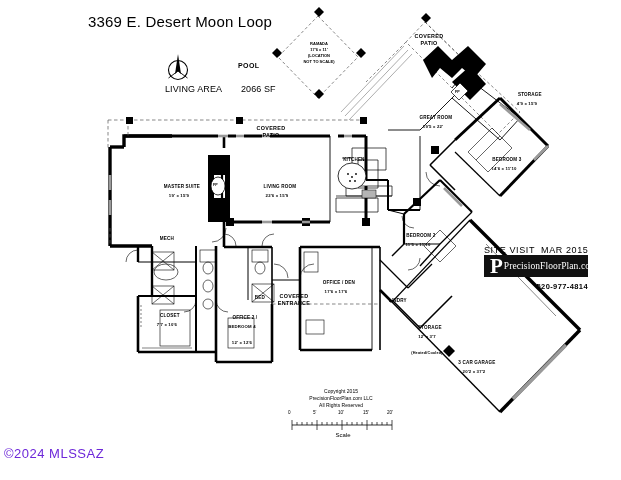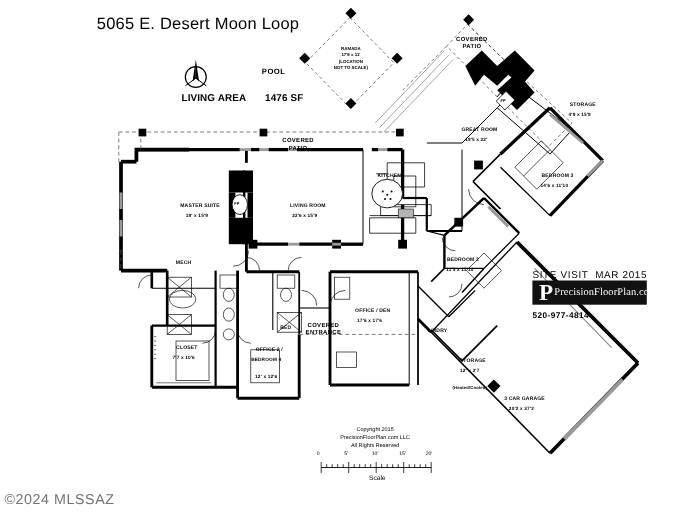--- a/index.html
+++ b/index.html
@@ -7,31 +7,31 @@
   body{
     width:621px;height:480px;
     font-family:"Liberation Sans", sans-serif;
     color:#000;
     position:relative;
     overflow:hidden;
   }
   #stage{position:absolute;left:0;top:0;width:621px;height:480px;}
   .txt{position:absolute;white-space:pre;line-height:1.12;}
   .title{font-size:15px;font-weight:400;letter-spacing:.2px;text-align:center;}
-  .sub{font-size:9px;font-weight:700;letter-spacing:.1px;padding-left:44px;}
+  .sub{font-size:9px;font-weight:400;letter-spacing:.1px;padding-left:44px;}
   .rm{font-size:4.6px;font-weight:700;text-align:center;letter-spacing:.15px;}
   .rm .d{font-size:4.3px;font-weight:700;display:block;}
   .tiny{font-size:4px;font-weight:700;text-align:center;}
   .cp{font-size:5.4px;font-weight:700;text-align:center;letter-spacing:.3px;}
   .pool{font-size:7px;font-weight:700;letter-spacing:.4px;}
   .copy{font-size:5px;text-align:center;line-height:1.35;}
   .scalelbl{font-size:4.6px;}
   .sv{font-size:9px;font-weight:400;letter-spacing:.6px;text-align:center;}
-  .phone{font-size:7.5px;font-weight:700;letter-spacing:.4px;text-align:left;}
-  .mls{position:absolute;left:4px;top:446px;font-size:13px;font-weight:400;color:#737373;letter-spacing:.5px;}
+  .phone{font-size:7.5px;font-weight:700;letter-spacing:.4px;text-align:right;}
+  .mls{position:absolute;left:4px;top:446px;font-size:13px;font-weight:400;color:#6d28d9;letter-spacing:.5px;}
   .logo{
     position:absolute;background:#111;color:#fff;
     display:flex;align-items:center;
   }
   .logo .pmark{font-size:21px;font-weight:700;line-height:1;padding:0 1px 0 6px;font-family:"Liberation Serif",serif;}
   .logo .ptext{font-size:9.5px;font-weight:400;letter-spacing:.1px;font-family:"Liberation Serif",serif;}
   svg{position:absolute;left:0;top:0;}
 </style>
 </head>
 <body>
@@ -286,31 +286,31 @@
         <path d="M262 222 L272 222"></path>
         <path d="M302 222 L310 222"></path>
         <path d="M500 104 L530 130"></path>
         <path d="M534 160 L548 146"></path>
         <path d="M444 188 L462 206"></path>
       </g>
 
     </g>
   </svg>
 
-  <div class="txt title" style="left:70px;top:14px;width:220px;">5065 E. Desert Moon Loop</div>
+  <div class="txt title" style="left:70px;top:14px;width:220px;">3369 E. Desert Moon Loop</div>
 
   <svg width="30" height="34" style="left:163px;top:52px;position:absolute;">
     <circle cx="15" cy="18" r="9.5" fill="none" stroke="#000" stroke-width="1.1"></circle>
     <path d="M15 2 L18 22 L15 19 Z" fill="#000"></path>
     <path d="M15 2 L12 22 L15 19 Z" fill="#000"></path>
     <path d="M5.5 26 L15 19 L24.5 26" fill="none" stroke="#000" stroke-width="0.9"></path>
   </svg>
 
   <div class="txt sub" style="left:121px;top:84px;">LIVING AREA</div>
-  <div class="txt sub" style="left:197px;top:84px;">1476 SF</div>
+  <div class="txt sub" style="left:197px;top:84px;">2066 SF</div>
 
   <div class="txt pool" style="left:238px;top:62px;">POOL</div>
 
   <div class="txt tiny" style="left:293px;top:42px;width:52px;">RAMADA</div>
   <div class="txt tiny" style="left:293px;top:48px;width:52px;">17'6 x 11'</div>
   <div class="txt tiny" style="left:293px;top:54px;width:52px;">(LOCATION</div>
   <div class="txt tiny" style="left:293px;top:60px;width:52px;">NOT TO SCALE)</div>
 
   <div class="txt cp" style="left:405px;top:33px;width:48px;">COVERED</div>
   <div class="txt cp" style="left:405px;top:40px;width:48px;">PATIO</div>

